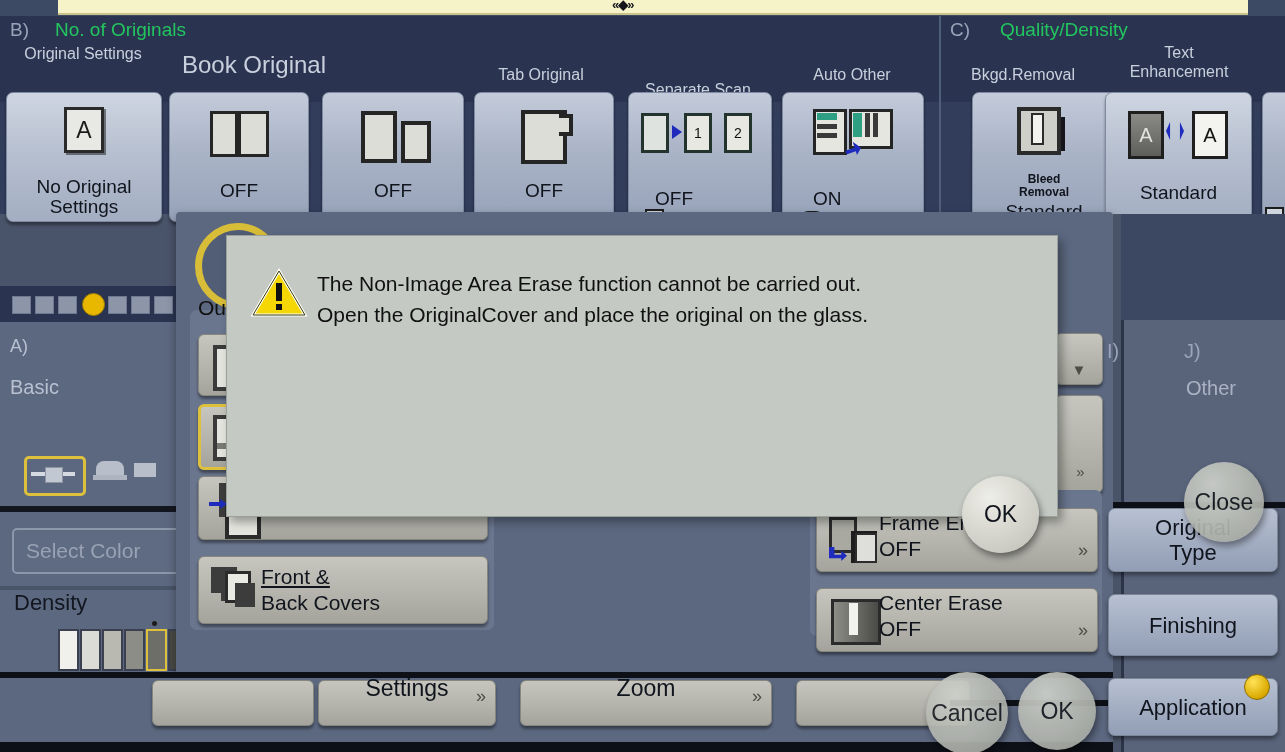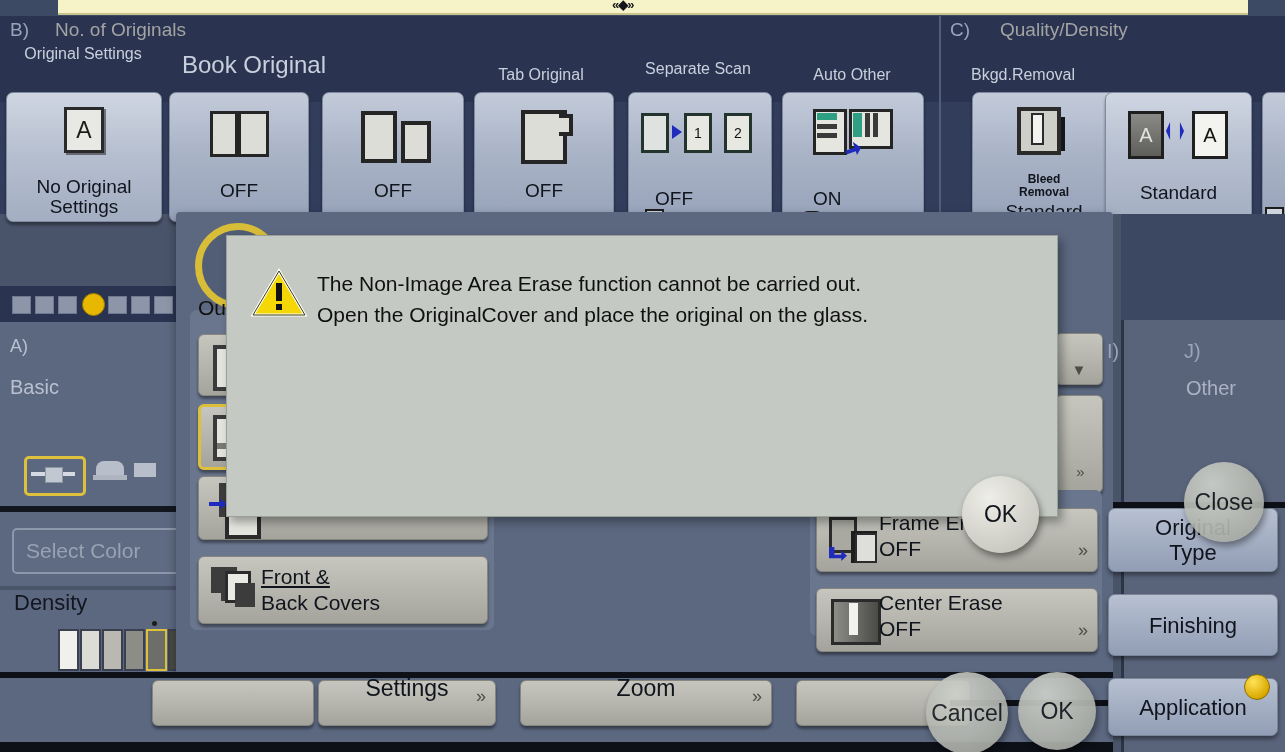--- a/index.html
+++ b/index.html
@@ -38,21 +38,21 @@
     font-weight: bold;
   }
 
   
   .sect {
     position: absolute;
     background: #2a3450;
   }
   .sect-label {
     position: absolute;
-    color: #a3a3a3;
+    color: #22c55e;
     font-size: 19px;
   }
   .sect-letter { color: #9aa3b8; }
   .divider-v {
     position: absolute;
     width: 2px;
     background: #515e79;
   }
 
   .func-label {
@@ -306,21 +306,21 @@
 
   <div class="func-label" style="left:478px; top:65px; width:126px;">Tab Original</div>
   <div class="func-btn" style="left:474px; top:92px; width:138px; height:128px;">
     <div class="ic" style="left:46px; top:17px;">
       <div style="position:absolute; left:0; top:0; width:38px; height:46px; background:#ddddd8; border:4px solid #252525;"></div>
       <div style="position:absolute; left:38px; top:4px; width:10px; height:14px; background:#ddddd8; border:4px solid #252525; border-left:none;"></div>
     </div>
     <div class="cap" style="bottom:20px;">OFF</div>
   </div>
 
-  <div class="func-label" style="left:628px; top:59px; width:140px;">Separate Scan</div>
+  <div class="func-label" style="left:628px; top:80px; width:140px;">Separate Scan</div>
   <div class="func-btn" style="left:628px; top:92px; width:142px; height:128px;">
     <div class="ic" style="left:12px; top:18px;">
       <div style="position:absolute; left:0; top:2px; width:22px; height:34px; background:#dfe3df; border:3px solid #23332e;"></div>
       <div style="position:absolute; left:3px; top:8px; width:22px; height:34px; background:#2e8f74;"></div>
       <div style="position:absolute; left:0; top:2px; width:22px; height:34px; background:#dfe3df; border:3px solid #23332e;"></div>
       <div style="position:absolute; left:31px; top:14px; width:0;height:0;border-left:10px solid #1f2bbd;border-top:7px solid transparent;border-bottom:7px solid transparent;"></div>
       <div style="position:absolute; left:46px; top:8px; width:22px; height:34px; background:#2e8f74;"></div>
       <div style="position:absolute; left:43px; top:2px; width:22px; height:34px; background:#e8e8e2; border:3px solid #23332e; display:flex;align-items:center;justify-content:center;font-size:14px;color:#111;">1</div>
       <div style="position:absolute; left:86px; top:8px; width:22px; height:34px; background:#8a5a22;"></div>
       <div style="position:absolute; left:83px; top:2px; width:22px; height:34px; background:#e8e8e2; border:3px solid #23332e; display:flex;align-items:center;justify-content:center;font-size:14px;color:#111;">2</div>
@@ -356,20 +356,21 @@
   <div class="func-btn" style="left:952px; top:92px; width:142px; height:128px;margin-left:20px;">
     <div class="ic" style="left:44px; top:14px;">
       <div style="position:absolute; left:14px; top:10px; width:34px; height:34px; background:#14161b;"></div>
       <div style="position:absolute; left:0; top:0; width:36px; height:40px; background:#cfcfc9; border:4px solid #2b2b2b;"></div>
       <div style="position:absolute; left:14px; top:6px; width:9px; height:28px; background:#f2f2ee; border:2px solid #2b2b2b;"></div>
     </div>
     <div class="cap small">Bleed<br>Removal</div>
     <div class="cap2" style="bottom:-2px;">Standard</div>
   </div>
 
+  <div class="func-label" style="left:1105px; top:43px; width:148px;">Text<br>Enhancement</div>
   <div class="func-btn lighter" style="left:1105px; top:92px; width:145px; height:128px;">
     <div class="ic" style="left:22px; top:18px;">
       <div style="position:absolute; left:0; top:0; width:30px; height:42px; background:linear-gradient(180deg,#8a8a86,#5e5e5a); border:3px solid #1f1f1f; display:flex;align-items:center;justify-content:center;color:#e2e2de;font-size:20px;">A</div>
       <div style="position:absolute; left:38px; top:11px; width:9px; height:18px; background:#1f2bbd; clip-path:polygon(0 50%,45% 0,45% 100%);"></div>
       <div style="position:absolute; left:47px; top:11px; width:9px; height:18px; background:#1f2bbd; clip-path:polygon(100% 50%,55% 0,55% 100%);"></div>
       <div style="position:absolute; left:64px; top:0; width:30px; height:42px; background:#f3f3ef; border:3px solid #1f1f1f; display:flex;align-items:center;justify-content:center;color:#141414;font-size:20px;">A</div>
     </div>
     <div class="cap" style="bottom:18px;">Standard</div>
   </div>
 

